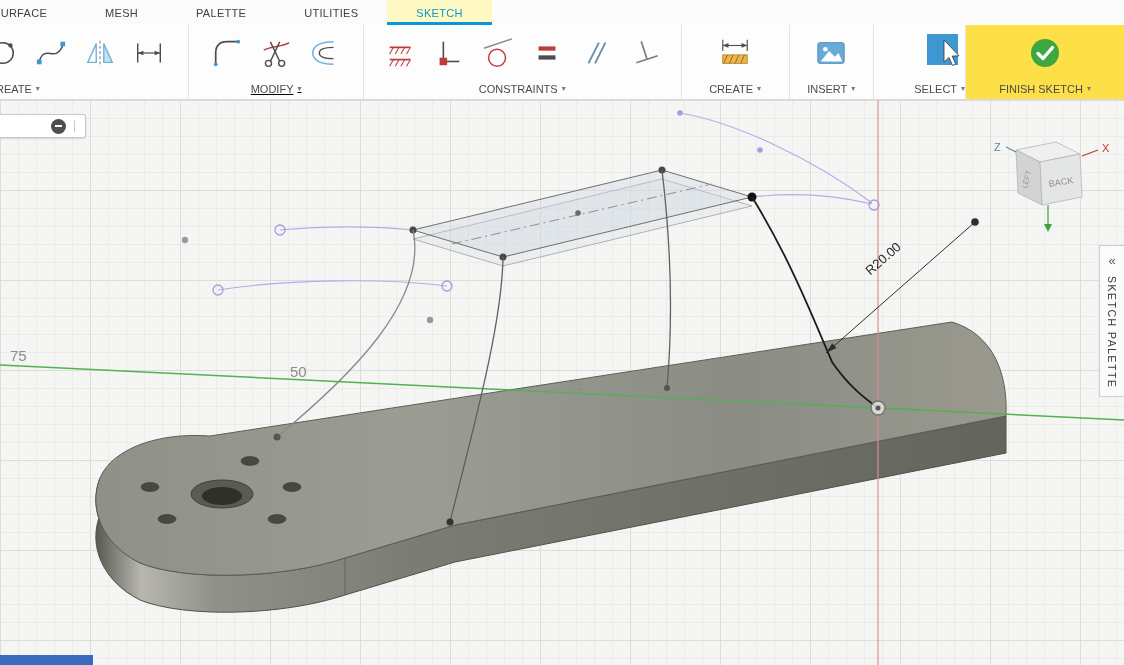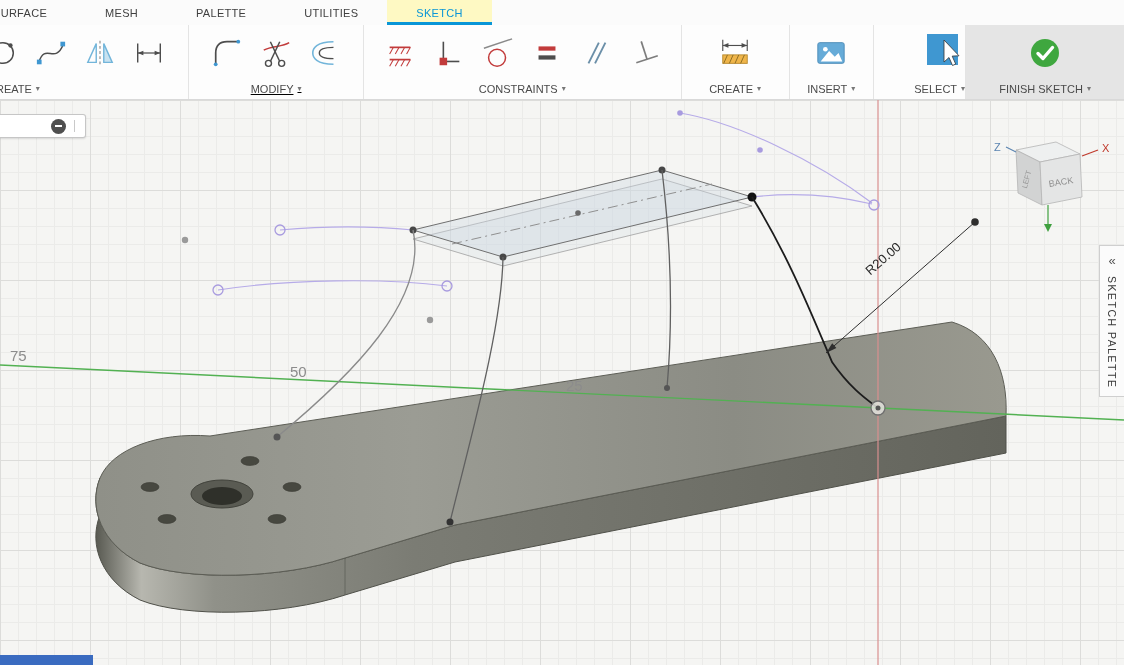--- a/index.html
+++ b/index.html
@@ -16,21 +16,21 @@
   .tab.active{background:#fef9c3;color:#0a96d7;box-shadow:inset 0 -3px 0 #0a96d7;}
   
   .toolbar{height:75px;display:flex;background:#fdfdfd;border-bottom:1px solid #d9d9d9;box-sizing:border-box;}
   .group{display:flex;flex-direction:column;border-right:1px solid #e4e4e4;box-sizing:border-box;overflow:hidden;}
   .g-create{width:193px;}
   .g-modify{width:178px;text-decoration:underline;}
   .g-constraints{width:324px;}
   .g-inspect{width:110px;}
   .g-insert{width:86px;}
   .g-select{width:94px;align-items:flex-end;}
-  .g-finish{width:161px;border-right:none;background:#e5e5e5;}
+  .g-finish{width:161px;border-right:none;background:#fde047;}
   .tools{flex:1;display:flex;align-items:center;justify-content:center;gap:9px;padding-top:3px;}
   .tools-create{justify-content:flex-start;gap:9px;}
   .tool{width:40px;height:42px;display:flex;align-items:center;justify-content:center;border-radius:2px;}
   .tool-cut{margin-left:-18px;}
   .grp-label{height:21px;font-size:11px;color:#4a4a4a;display:flex;align-items:center;justify-content:center;gap:4px;white-space:nowrap;}
   .shift-left{justify-content:flex-start;margin-left:-12px;}
   .caret{font-size:8px;color:#777;line-height:1;}
   
   .canvas{
     position:relative;width:1124px;height:565px;overflow:hidden;

